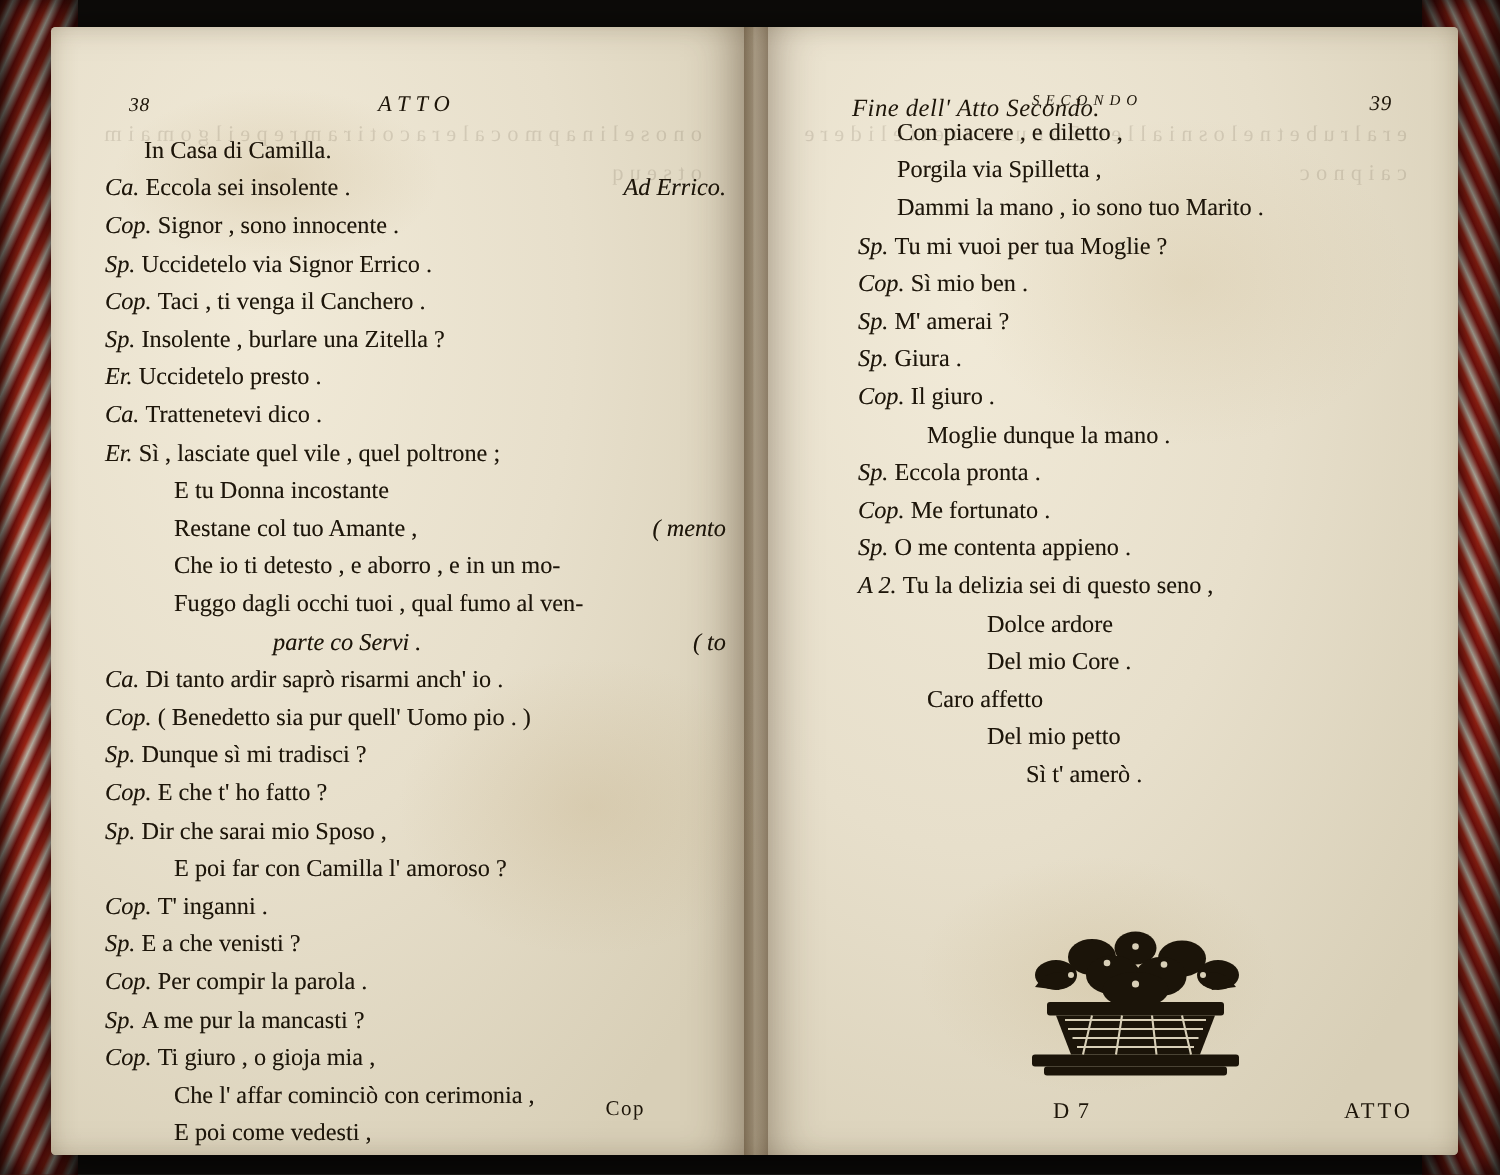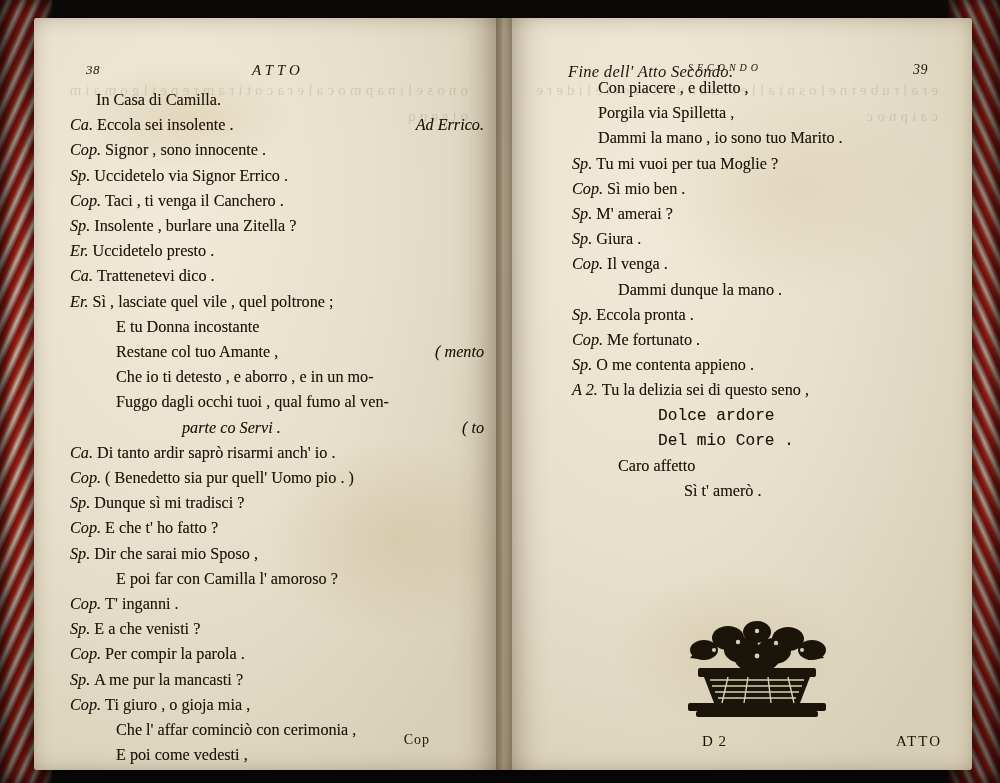--- a/index.html
+++ b/index.html
@@ -93,21 +93,21 @@
   .body-right{position:absolute;left:70px;top:58px;right:26px;}
 
   .ln{
     font-size:16.2px;line-height:25.2px;white-space:pre;
     text-shadow:0 0 .4px rgba(0,0,0,.35);
   }
   .spk{font-style:italic;}
   .ital{font-style:italic;text-align:right;}
   .ind1{padding-left:26px;}
   .ind2{padding-left:46px;}
-  .ind3{padding-left:86px;font-family:Liberation Mono, monospace;}
+  .ind3{padding-left:86px;}
   .ind4{padding-left:112px;}
   .right-note{float:right;font-style:italic;}
 
   .fine{margin-top:44px;padding-left:66px;font-style:italic;font-size:16.5px;letter-spacing:.3px;}
 
   .catch-left{position:absolute;right:72px;bottom:22px;font-size:14px;letter-spacing:1px;}
   .foot-right{position:absolute;left:0;right:0;bottom:20px;height:20px;}
   .sig{position:absolute;left:200px;bottom:0;font-size:15px;letter-spacing:1px;}
   .catch-right{position:absolute;right:30px;bottom:0;font-size:15px;letter-spacing:2px;}
 
@@ -183,29 +183,30 @@
         </div>
 
         <div class="body-right" id="right-body">
             <div class="ln ind1"><span>Con piacere , e diletto ,</span></div>
             <div class="ln ind1"><span>Porgila via Spilletta ,</span></div>
             <div class="ln ind1"><span>Dammi la mano , io sono tuo Marito .</span></div>
             <div class="ln"><span class="spk">Sp. </span><span>Tu mi vuoi per tua Moglie ?</span></div>
             <div class="ln"><span class="spk">Cop. </span><span>Sì mio ben .</span></div>
             <div class="ln"><span class="spk">Sp. </span><span>M' amerai ?</span></div>
             <div class="ln"><span class="spk">Sp. </span><span>Giura .</span></div>
-            <div class="ln"><span class="spk">Cop. </span><span>Il venga .</span></div>
-            <div class="ln ind2"><span>Dammi dunque la mano .</span></div>
+            <div class="ln"><span class="spk">Cop. </span><span>Il giuro .</span></div>
+            <div class="ln ind2"><span>Moglie dunque la mano .</span></div>
             <div class="ln"><span class="spk">Sp. </span><span>Eccola pronta .</span></div>
             <div class="ln"><span class="spk">Cop. </span><span>Me fortunato .</span></div>
             <div class="ln"><span class="spk">Sp. </span><span>O me contenta appieno .</span></div>
             <div class="ln"><span class="spk">A 2. </span><span>Tu la delizia sei di questo seno ,</span></div>
             <div class="ln ind3"><span>Dolce ardore</span></div>
             <div class="ln ind3"><span>Del mio Core .</span></div>
             <div class="ln ind2"><span>Caro affetto</span></div>
+            <div class="ln ind3"><span>Del mio petto</span></div>
             <div class="ln ind4"><span>Sì t' amerò .</span></div>
           </div>
 
         <div class="fine">Fine dell' Atto Secondo.</div>
 
         <div class="vignette">
           <svg viewBox="0 0 230 130" xmlns="http://www.w3.org/2000/svg">
             <g fill="#1b1409">
               <ellipse cx="115" cy="34" rx="14" ry="11"></ellipse>
               <ellipse cx="86" cy="40" rx="16" ry="12"></ellipse>
@@ -231,21 +232,21 @@
                 <circle cx="134" cy="45" r="2.2"></circle>
               <circle cx="115" cy="33" r="2.2"></circle>
                 <circle cx="72" cy="52" r="2"></circle>
               <circle cx="160" cy="52" r="2"></circle>
                 <circle cx="115" cy="58" r="2.4"></circle>
             </g>
           </svg>
         </div>
 
         <div class="foot-right">
-          <span class="sig">D 2</span>
+          <span class="sig">D 7</span>
           <span class="catch-right">ATTO</span>
         </div>
       </div>
     </div>
 
     <div class="gutter"></div>
   </div>
 </div>
 
 </body></html>

